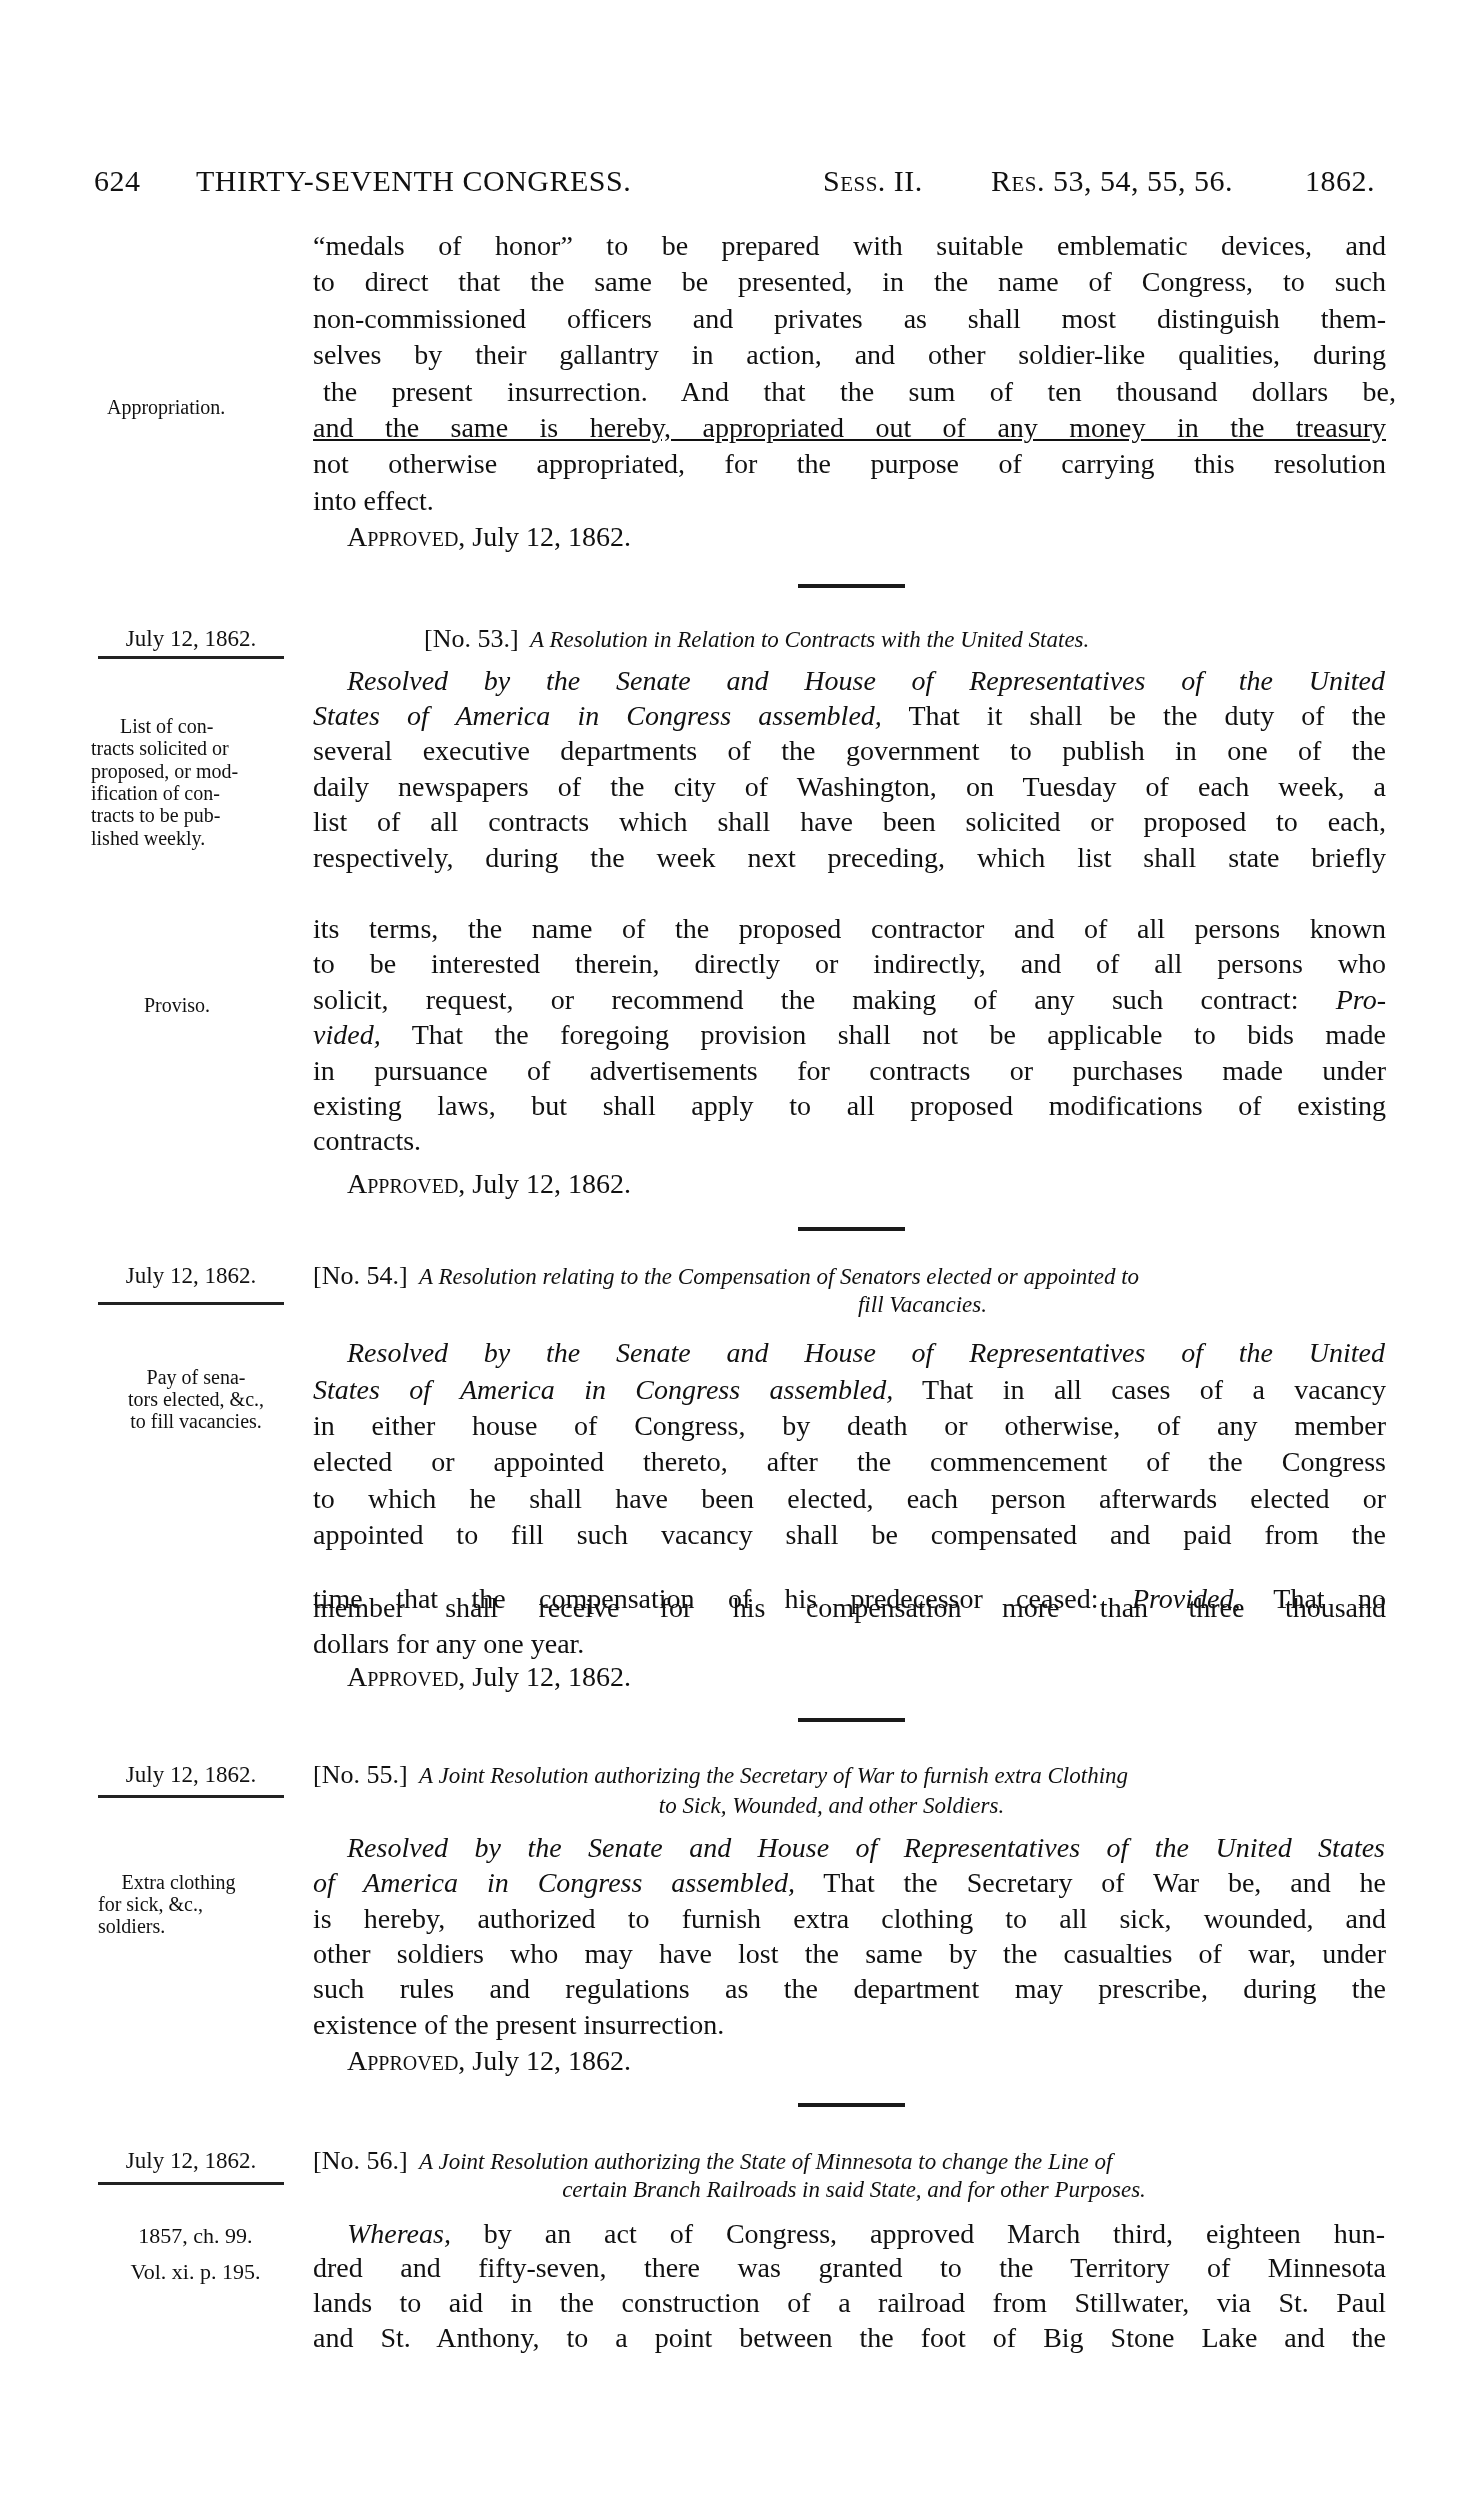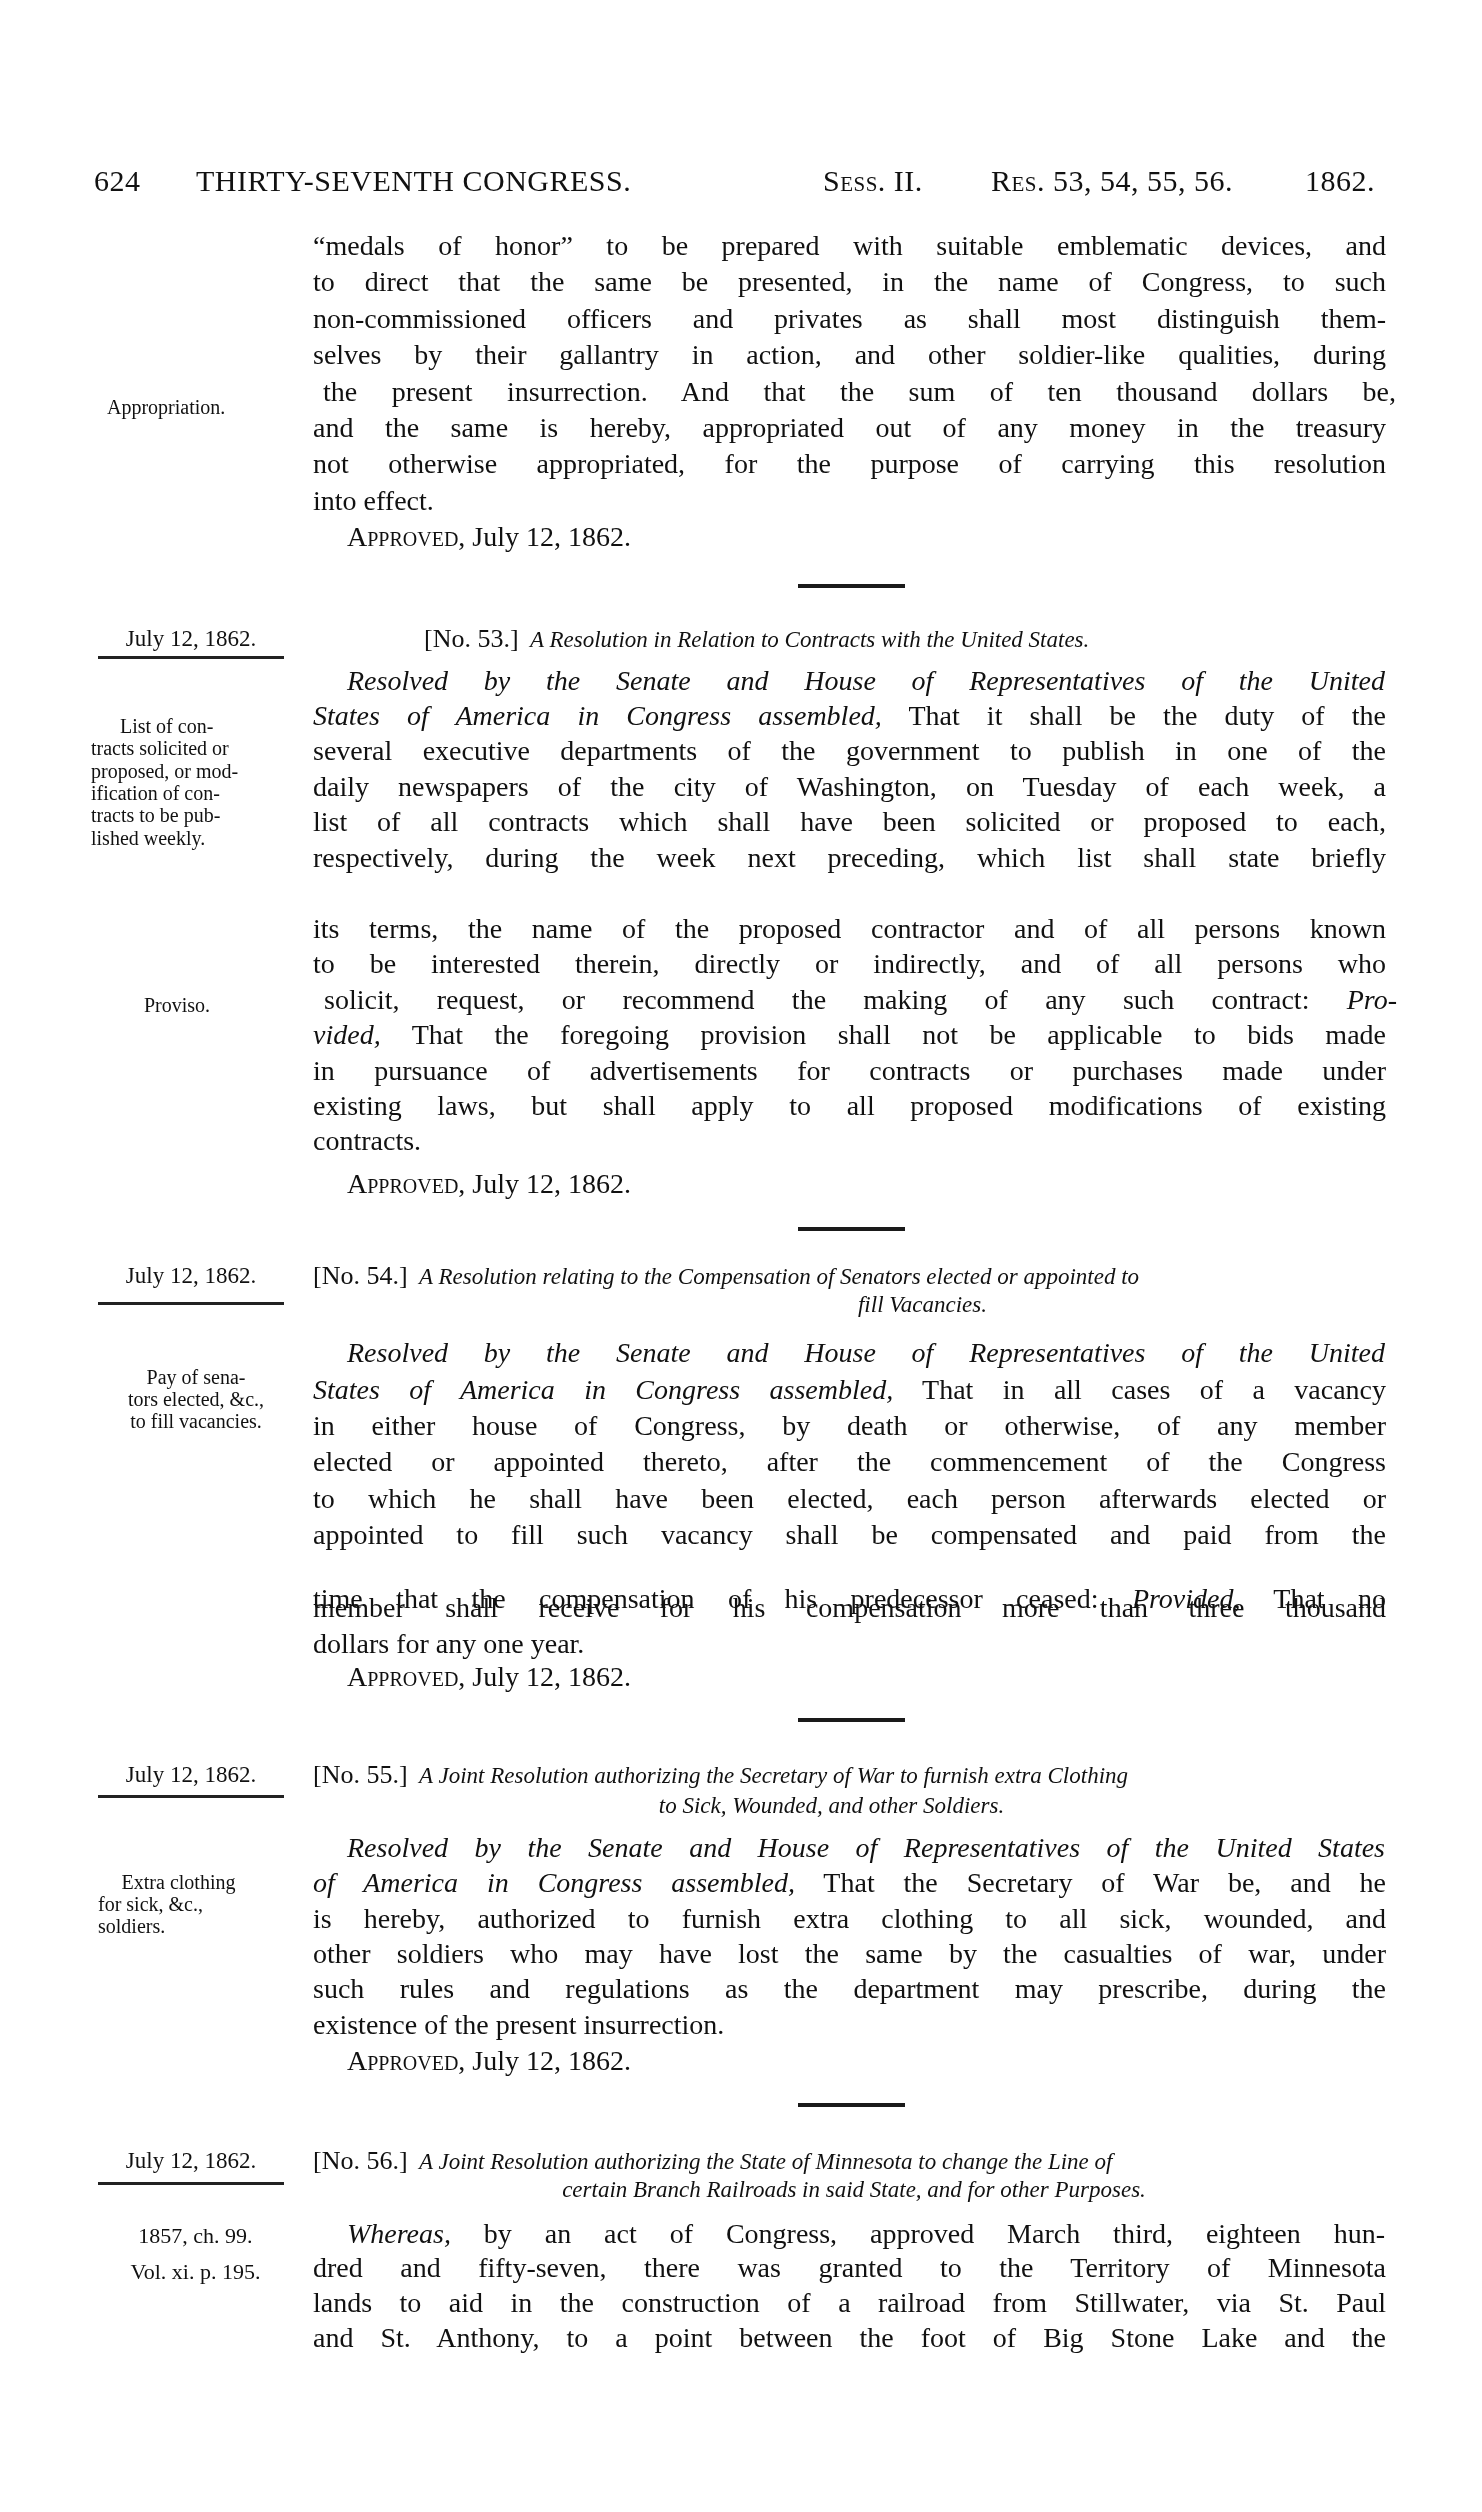--- a/index.html
+++ b/index.html
@@ -43,21 +43,21 @@
     <span class="rh-res sc">Res. 53, 54, 55, 56.</span>
     <span class="rh-year">1862.</span>
   </div>
 
   <div class="margin" style="left:107px; top:396px;">Appropriation.</div>
   <div class="line" style="top:228px;">“medals of honor” to be prepared with suitable emblematic devices, and</div>
   <div class="line" style="top:264px;">to direct that the same be presented, in the name of Congress, to such</div>
   <div class="line" style="top:301px;">non-commissioned officers and privates as shall most distinguish them-</div>
   <div class="line" style="top:337px;">selves by their gallantry in action, and other soldier-like qualities, during</div>
   <div class="line" style="top:374px;margin-left:10px;">the present insurrection.  And that the sum of ten thousand dollars be,</div>
-  <div class="line" style="top:410px;">and the same is hereby, appropriated out of any money in the treasury</div>
+  <div class="line" style="top:410px;text-decoration:underline;">and the same is hereby, appropriated out of any money in the treasury</div>
   <div class="line" style="top:446px;">not otherwise appropriated, for the purpose of carrying this resolution</div>
   <div class="line last" style="top:483px;">into effect.</div>
   <div class="approved" style="top:519px;"><span class="sc">Approved</span><span>, July 12, 1862.</span></div>
 
   <div class="rule" style="top:584px;"></div>
 
   <div class="margin-date" style="top:625px;">July 12, 1862.</div>
   <div class="date-rule" style="top:656px;"></div>
   <div class="heading" style="left:424px; top:625px;">
     <span class="no">[No. 53.]</span>&nbsp;&nbsp;<span class="title">A Resolution in Relation to Contracts with the United States.</span>
@@ -73,21 +73,21 @@
   <div class="margin" style="left:144px; top:994px;">Proviso.</div>
 
   <div class="line indent" style="top:663px;"><i>Resolved by the Senate and House of Representatives of the United</i></div>
   <div class="line" style="top:698px;"><i>States of America in Congress assembled,</i><span> That it shall be the duty of the</span></div>
   <div class="line" style="top:733px;">several executive departments of the government to publish in one of the</div>
   <div class="line" style="top:769px;">daily newspapers of the city of Washington, on Tuesday of each week, a</div>
   <div class="line" style="top:804px;">list of all contracts which shall have been solicited or proposed to each,</div>
   <div class="line" style="top:840px;">respectively, during the week next preceding, which list shall state briefly</div>
   <div class="line" style="top:911px;">its terms, the name of the proposed contractor and of all persons known</div>
   <div class="line" style="top:946px;">to be interested therein, directly or indirectly, and of all persons who</div>
-  <div class="line" style="top:982px;margin-left:11px;"><span>solicit, request, or recommend the making of any such contract: </span><i>Pro-</i></div>
+  <div class="line" style="top:982px;"><span>solicit, request, or recommend the making of any such contract: </span><i>Pro-</i></div>
   <div class="line" style="top:1017px;"><i>vided,</i><span> That the foregoing provision shall not be applicable to bids made</span></div>
   <div class="line" style="top:1053px;">in pursuance of advertisements for contracts or purchases made under</div>
   <div class="line" style="top:1088px;">existing laws, but shall apply to all proposed modifications of existing</div>
   <div class="line last" style="top:1123px;">contracts.</div>
   <div class="approved" style="top:1166px;"><span class="sc">Approved</span><span>, July 12, 1862.</span></div>
 
   <div class="rule" style="top:1227px;"></div>
 
   <div class="margin-date" style="top:1262px;">July 12, 1862.</div>
   <div class="date-rule" style="top:1302px;"></div>

